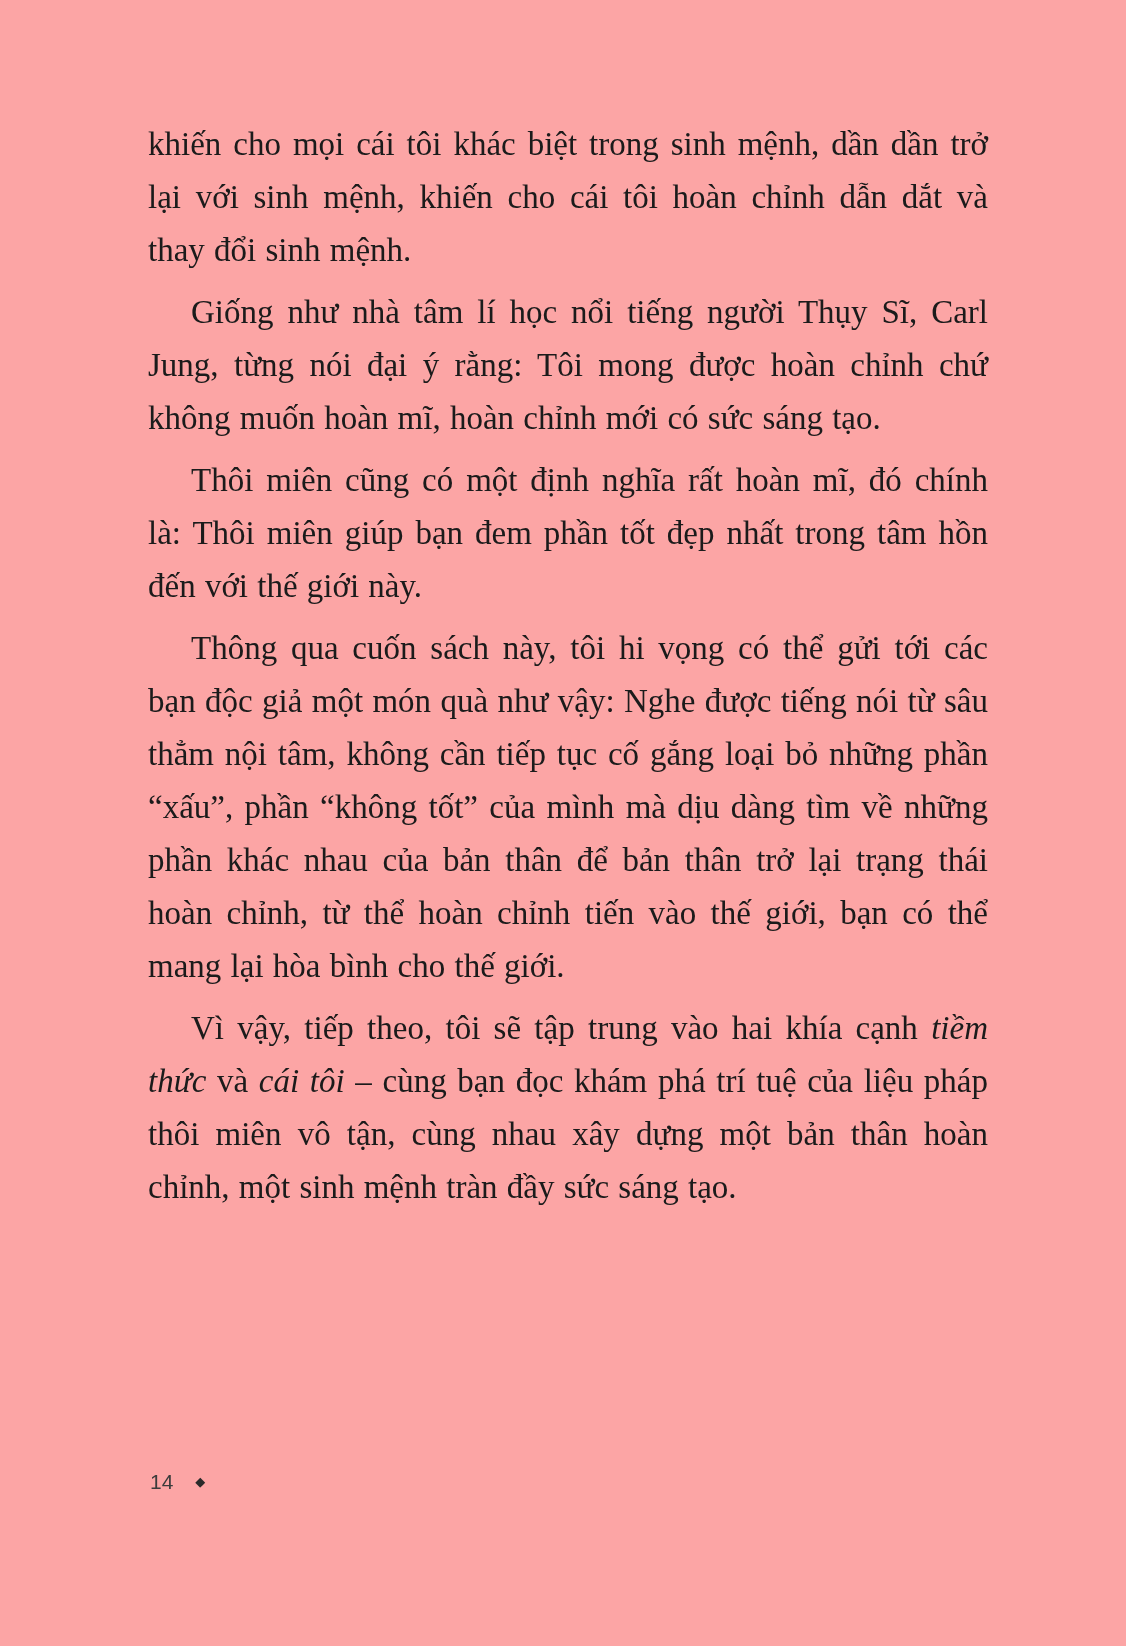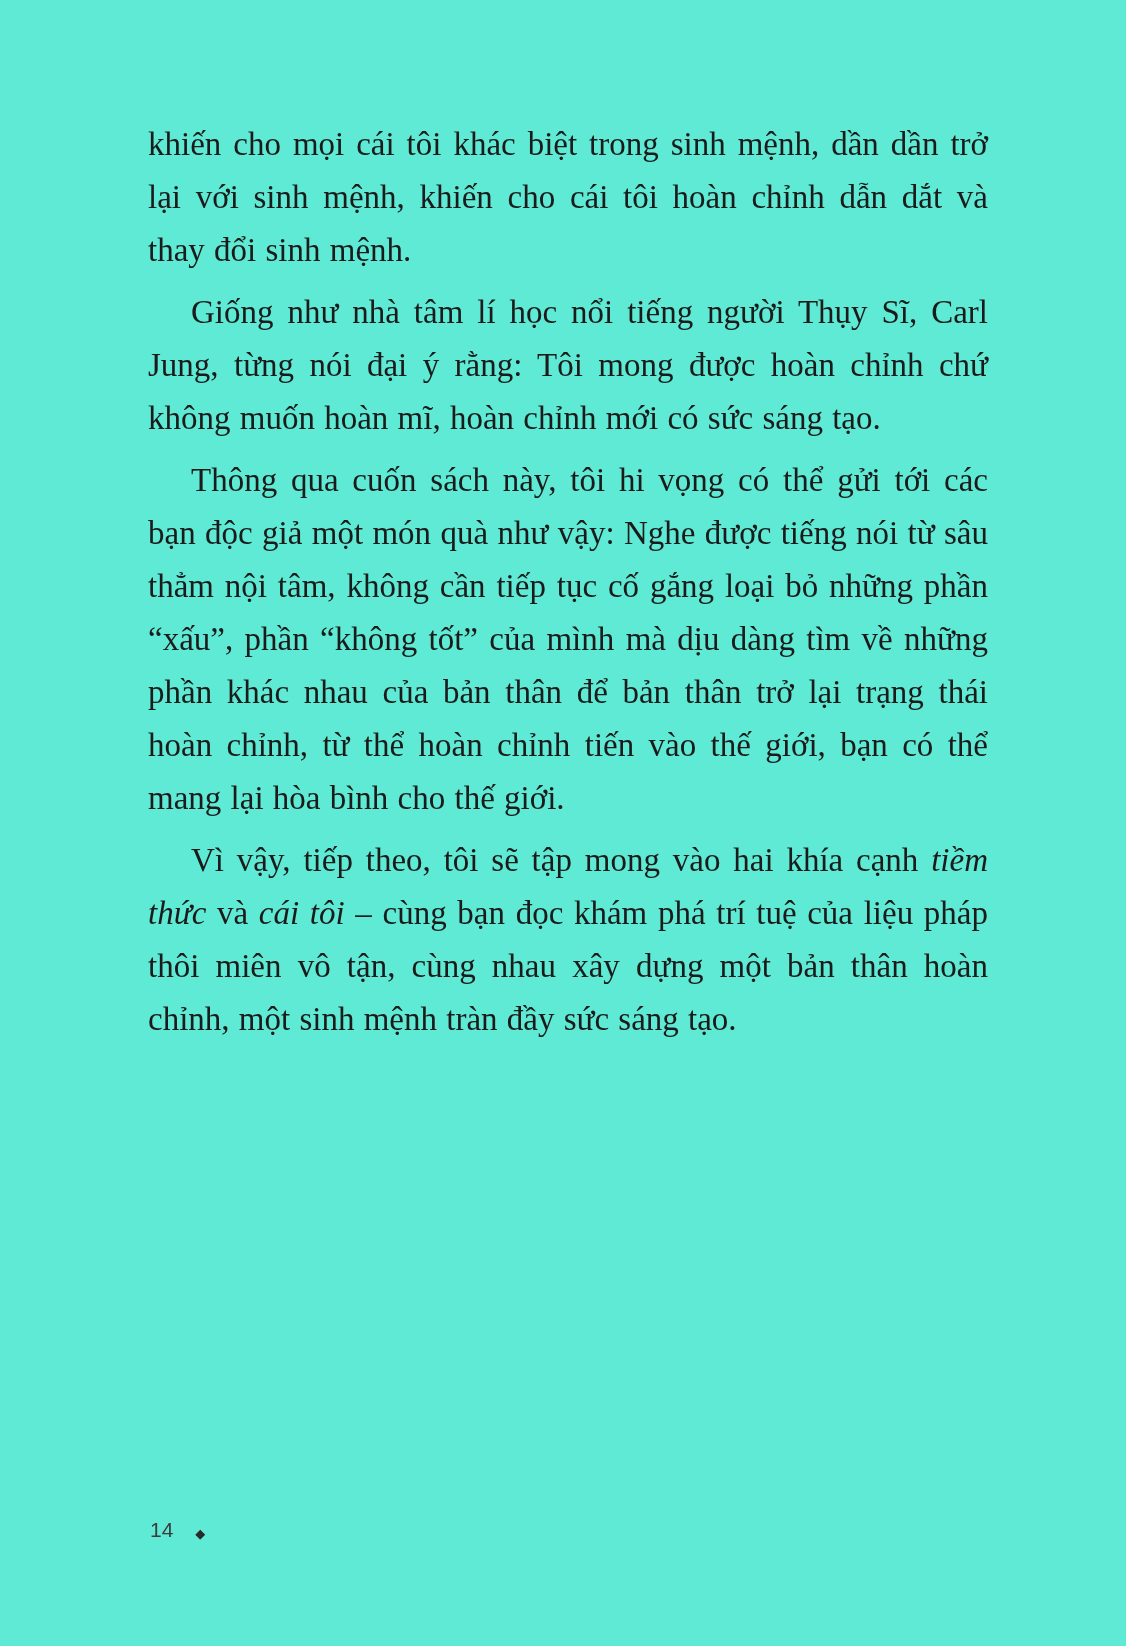--- a/index.html
+++ b/index.html
@@ -10,21 +10,21 @@
   body {
     width: 1126px;
     height: 1646px;
     position: relative;
     font-family: "Liberation Serif", serif;
     overflow: hidden;
   }
   .page {
     position: absolute;
     inset: 0;
-    background: #5eead4;
+    background: #fca5a5;
   }
   .text-block {
     position: absolute;
     left: 148px;
     top: 118px;
     width: 840px;
     color: #1b1b1b;
     font-size: 33px;
     line-height: 53px;
     text-align: justify;
@@ -35,23 +35,23 @@
   }
   .text-block p.indent {
     text-indent: 43px;
   }
   .text-block em {
     font-style: italic;
   }
   .footer {
     position: absolute;
     left: 150px;
-    top: 1518px;
+    top: 1470px;
     display: flex;
-    align-items: flex-end;
+    align-items: center;
     font-family: "Liberation Sans", sans-serif;
     font-size: 21px;
     color: #3c3c3c;
   }
   .footer .page-num {
     margin-right: 22px;
   }
   .footer .diamond {
     font-size: 13px;
     color: #2a2a2a;
@@ -66,24 +66,25 @@
 <body>
 
 <div class="page">
 
   <div class="text-block">
 
     <p>khiến cho mọi cái tôi khác biệt trong sinh mệnh, dần dần trở lại với sinh mệnh, khiến cho cái tôi hoàn chỉnh dẫn dắt và thay đổi sinh mệnh.</p>
 
     <p class="indent">Giống như nhà tâm lí học nổi tiếng người Thụy Sĩ, Carl Jung, từng nói đại ý rằng: Tôi mong được hoàn chỉnh chứ không muốn hoàn mĩ, hoàn chỉnh mới có sức sáng tạo.</p>
 
+    <p class="indent">Thôi miên cũng có một định nghĩa rất hoàn mĩ, đó chính là: Thôi miên giúp bạn đem phần tốt đẹp nhất trong tâm hồn đến với thế giới này.</p>
 
     <p class="indent">Thông qua cuốn sách này, tôi hi vọng có thể gửi tới các bạn độc giả một món quà như vậy: Nghe được tiếng nói từ sâu thẳm nội tâm, không cần tiếp tục cố gắng loại bỏ những phần “xấu”, phần “không tốt” của mình mà dịu dàng tìm về những phần khác nhau của bản thân để bản thân trở lại trạng thái hoàn chỉnh, từ thể hoàn chỉnh tiến vào thế giới, bạn có thể mang lại hòa bình cho thế giới.</p>
 
-    <p class="indent"><span>Vì vậy, tiếp theo, tôi sẽ tập mong vào hai khía cạnh </span><em>tiềm thức</em><span> và </span><em>cái tôi</em><span> – cùng bạn đọc khám phá trí tuệ của liệu pháp thôi miên vô tận, cùng nhau xây dựng một bản thân hoàn chỉnh, một sinh mệnh tràn đầy sức sáng tạo.</span></p>
+    <p class="indent"><span>Vì vậy, tiếp theo, tôi sẽ tập trung vào hai khía cạnh </span><em>tiềm thức</em><span> và </span><em>cái tôi</em><span> – cùng bạn đọc khám phá trí tuệ của liệu pháp thôi miên vô tận, cùng nhau xây dựng một bản thân hoàn chỉnh, một sinh mệnh tràn đầy sức sáng tạo.</span></p>
 
 
   </div>
 
   <div class="footer">
     <span class="page-num">14</span>
     <span class="diamond">◆</span>
   </div>
 
 </div>

